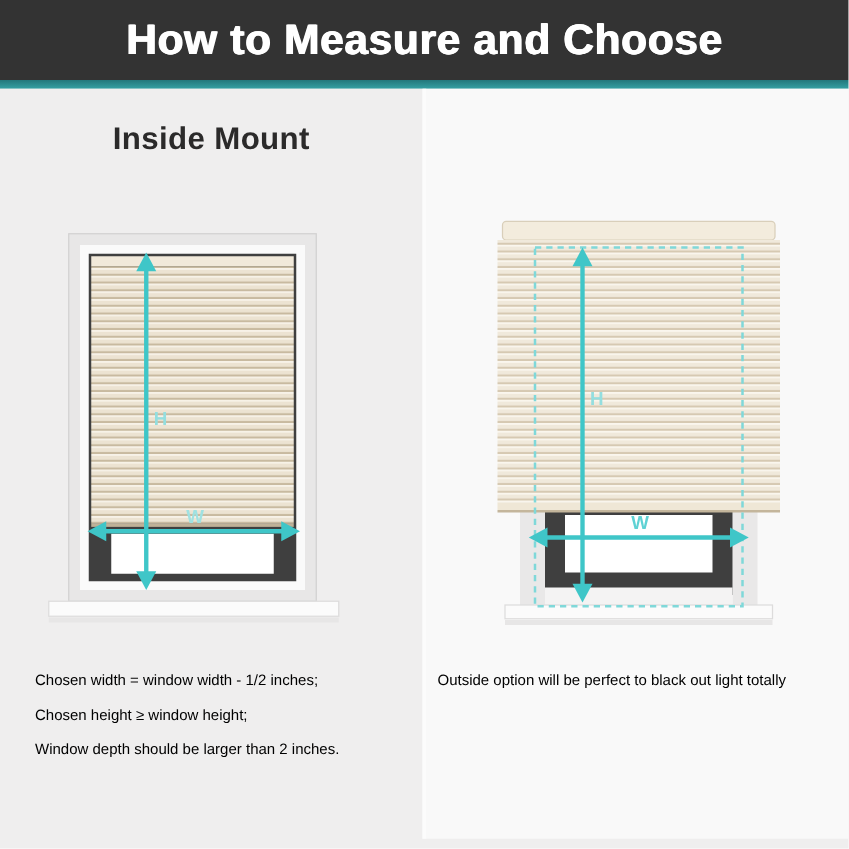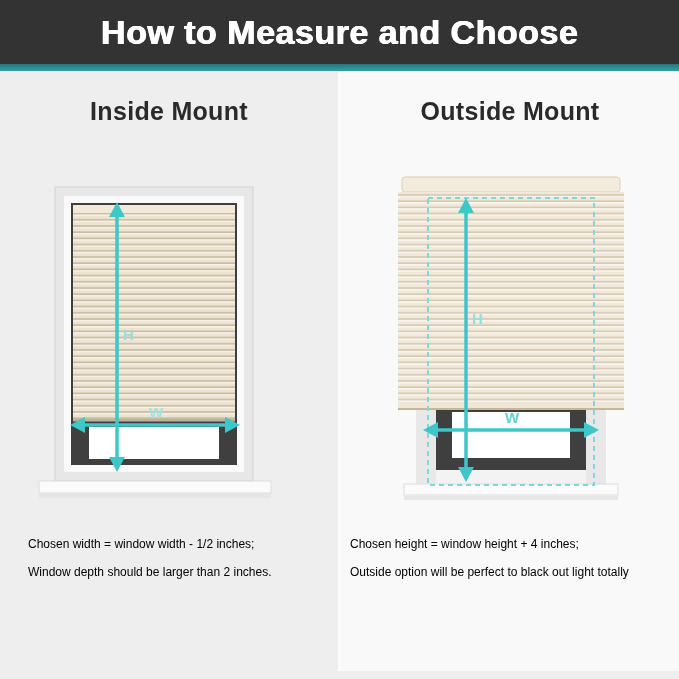--- a/index.html
+++ b/index.html
@@ -93,26 +93,26 @@
         <g fill="#3fc6c8">
           <line x1="62" y1="254" x2="210" y2="254" stroke="#3fc6c8" stroke-width="3.5"></line>
           <polygon points="51,254 66,246 66,262"></polygon>
           <polygon points="221,254 206,246 206,262"></polygon>
         </g>
         <text class="svg-label" x="130" y="247" fill="#9fe2e2">W</text>
       </svg>
 
       <div class="notes">
         <div class="note">Chosen width = window width - 1/2 inches;</div>
+        <div class="note">Chosen height ≥ window height;</div>
         <div class="note">Window depth should be larger than 2 inches.</div>
       </div>
     </section>
 
     <section class="col col-outside">
-      <h2 class="col-heading">Outside Mount</h2>
 
       <svg class="illus" viewBox="0 0 300 350">
         <defs>
           <pattern id="pleatsR" width="12" height="6.2" patternUnits="userSpaceOnUse">
             <rect width="12" height="6.2" fill="#f0e9db"></rect>
             <rect width="12" height="1.5" fill="#faf6ee"></rect>
             <rect y="4.6" width="12" height="1.6" fill="#d6c9b2"></rect>
           </pattern>
         </defs>
 
@@ -149,19 +149,18 @@
 
         <g fill="#3fc6c8">
           <line x1="74" y1="259" x2="228" y2="259" stroke="#3fc6c8" stroke-width="3.5"></line>
           <polygon points="63,259 78,251 78,267"></polygon>
           <polygon points="239,259 224,251 224,267"></polygon>
         </g>
         <text class="svg-label" x="145" y="252" fill="#5fd2d4">W</text>
       </svg>
 
       <div class="notes">
-        <div class="note">Chosen height = window height + 4 inches;</div>
         <div class="note">Outside option will be perfect to black out light totally</div>
       </div>
     </section>
 
   </div>
 </div>
 
 </body></html>

